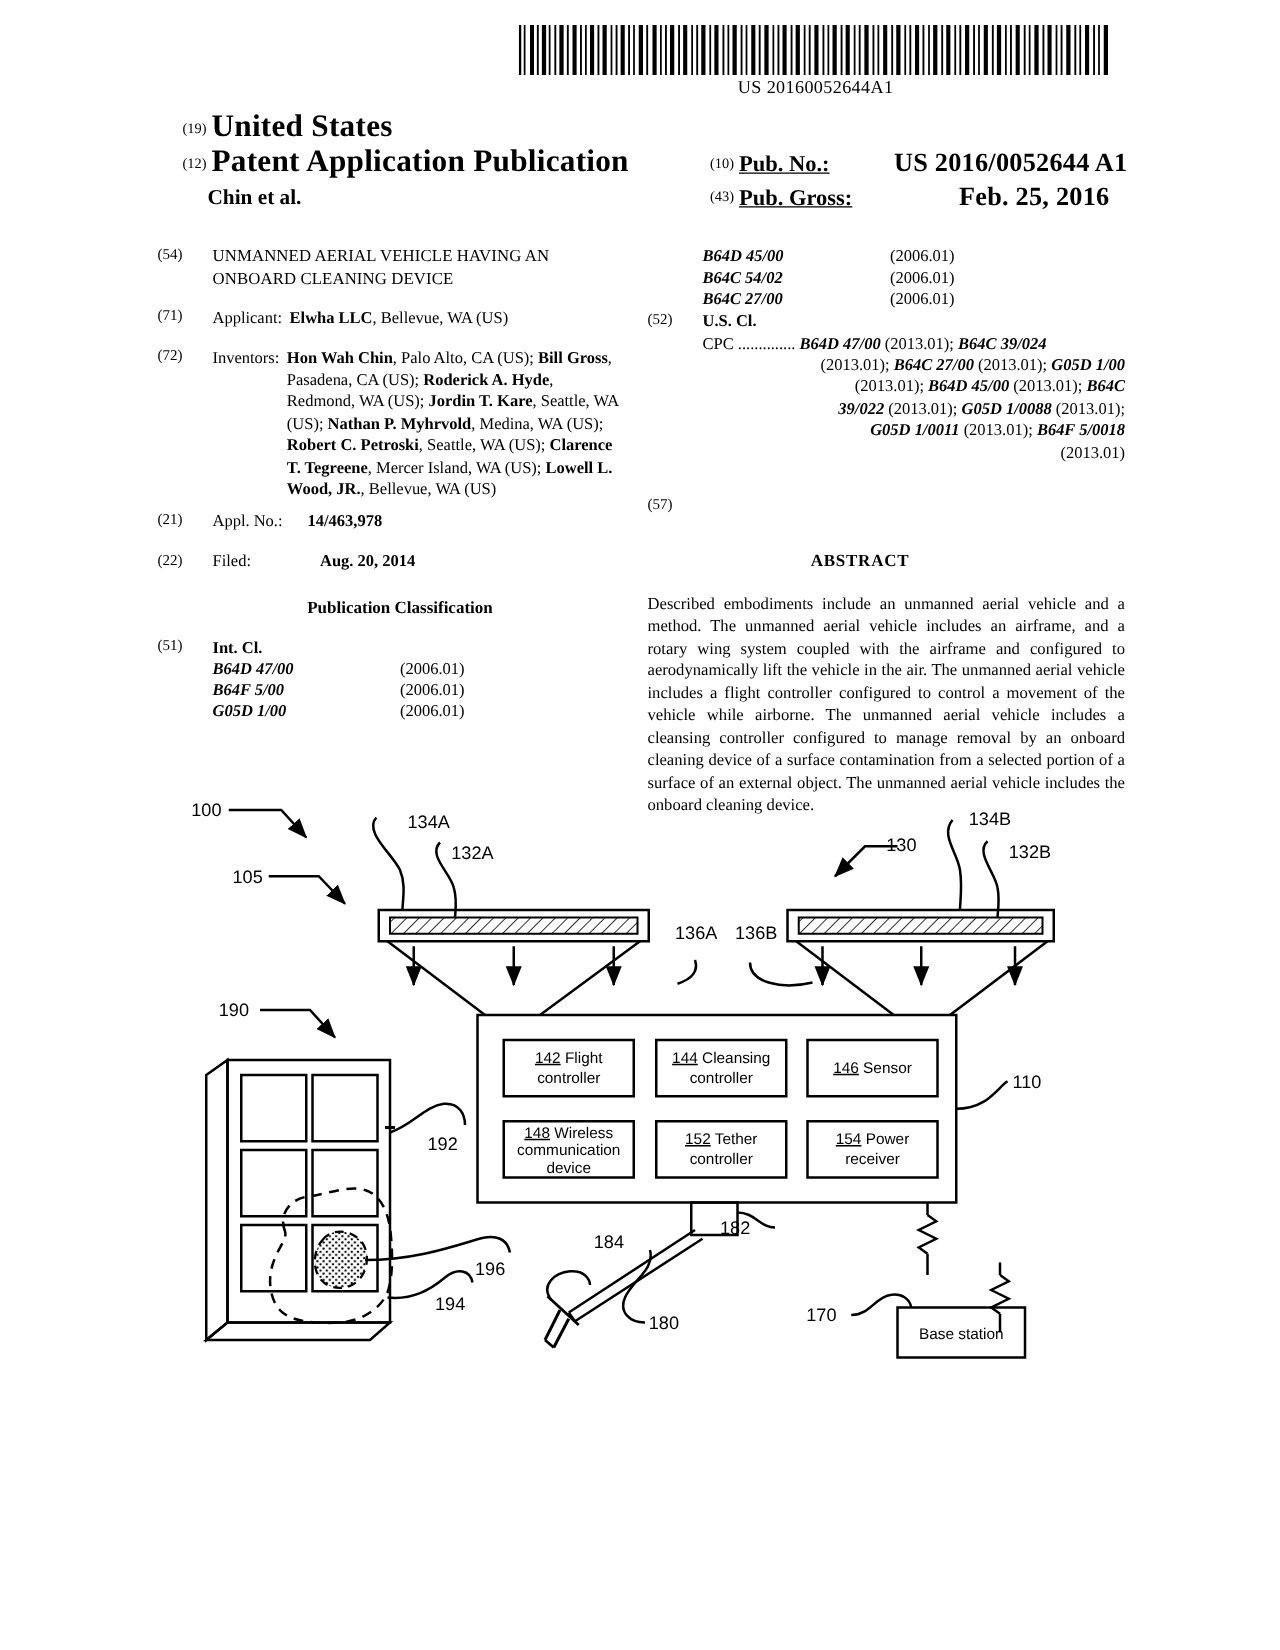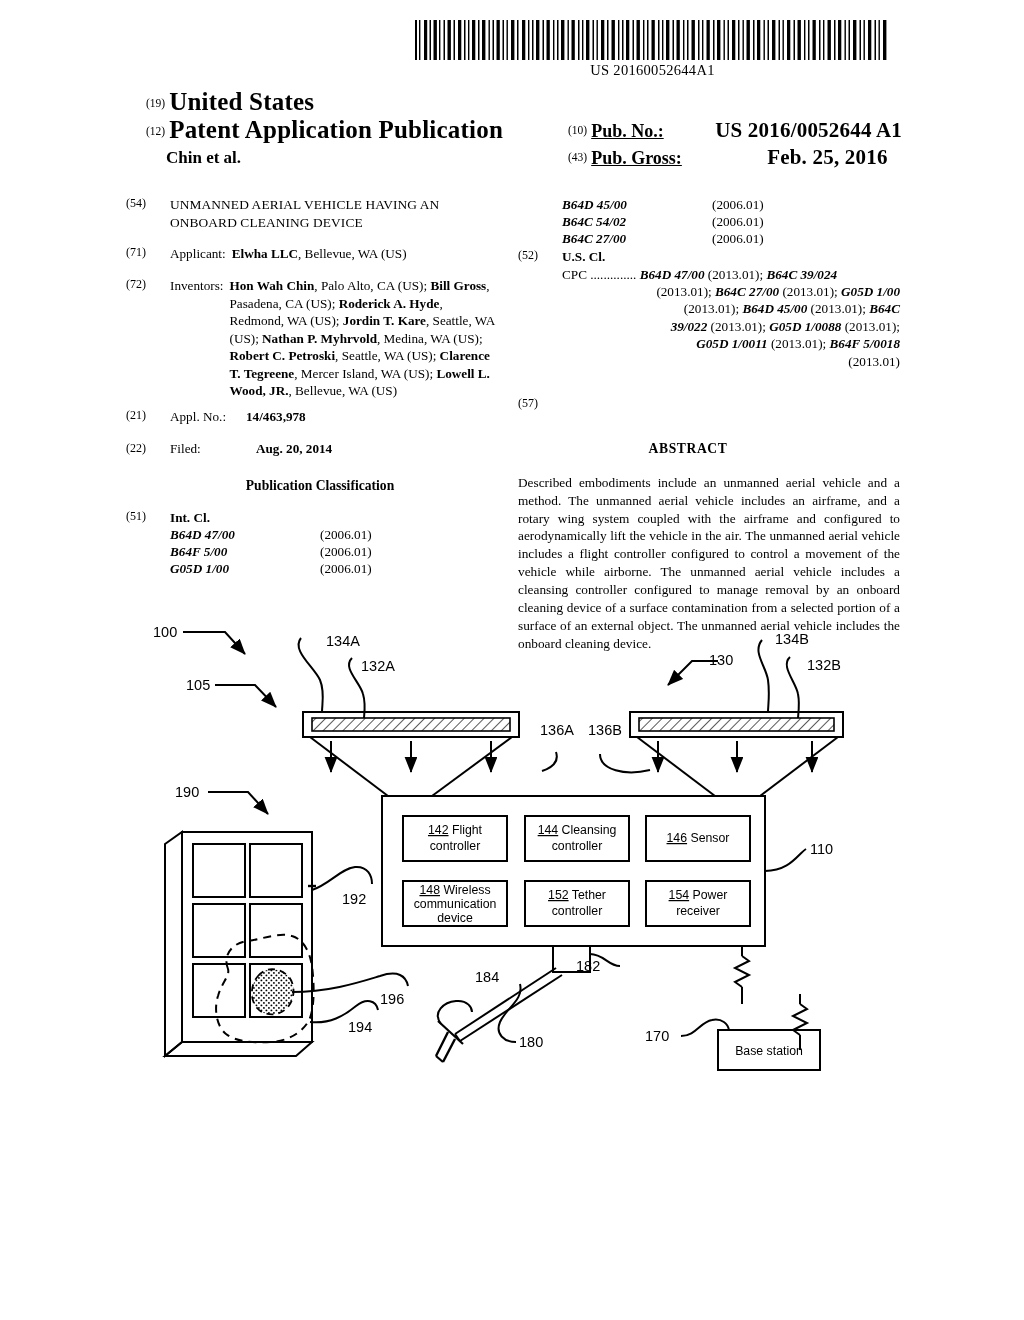--- a/index.html
+++ b/index.html
@@ -187,21 +187,21 @@
   #abstract-text {
     margin-top: 16px;
     font-size: 13.3px;
     line-height: 1.345;
     text-align: justify;
   }
 
   
   #figure {
     position: absolute;
-    left: 0; top: 604px;
+    left: 0; top: 620px;
     width: 1024px; height: 500px;
   }
   #figure svg { display: block; }
   .fig-label {
     font-family: "Liberation Sans", "DejaVu Sans", sans-serif;
     font-size: 14.5px;
     fill: #000;
   }
   .box-label {
     font-family: "Liberation Sans", "DejaVu Sans", sans-serif;

